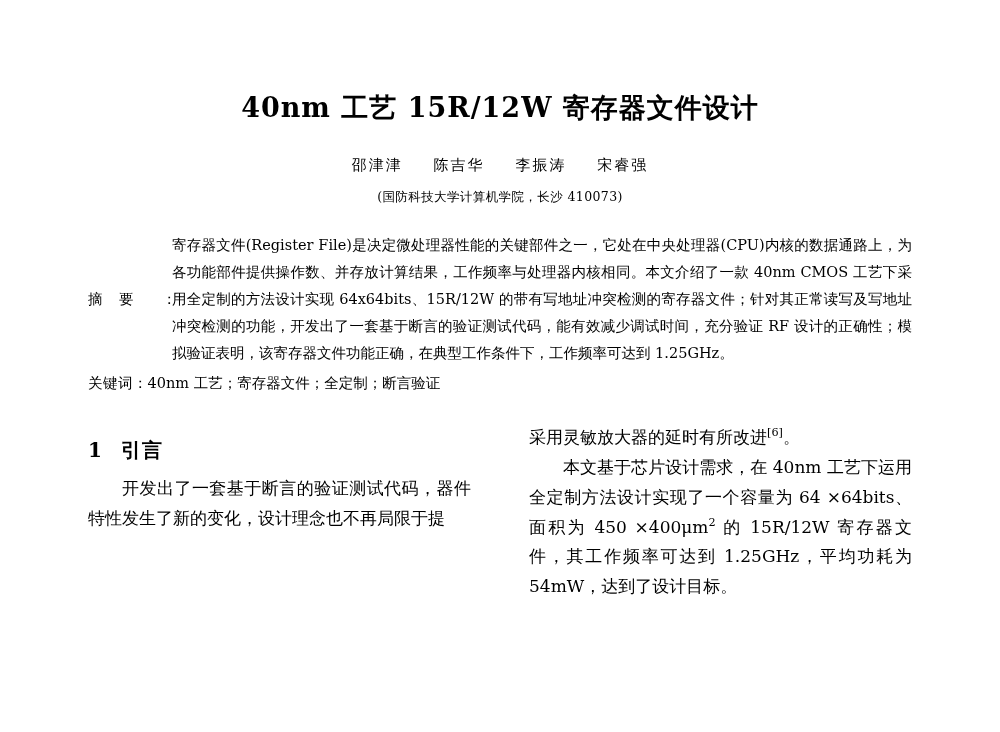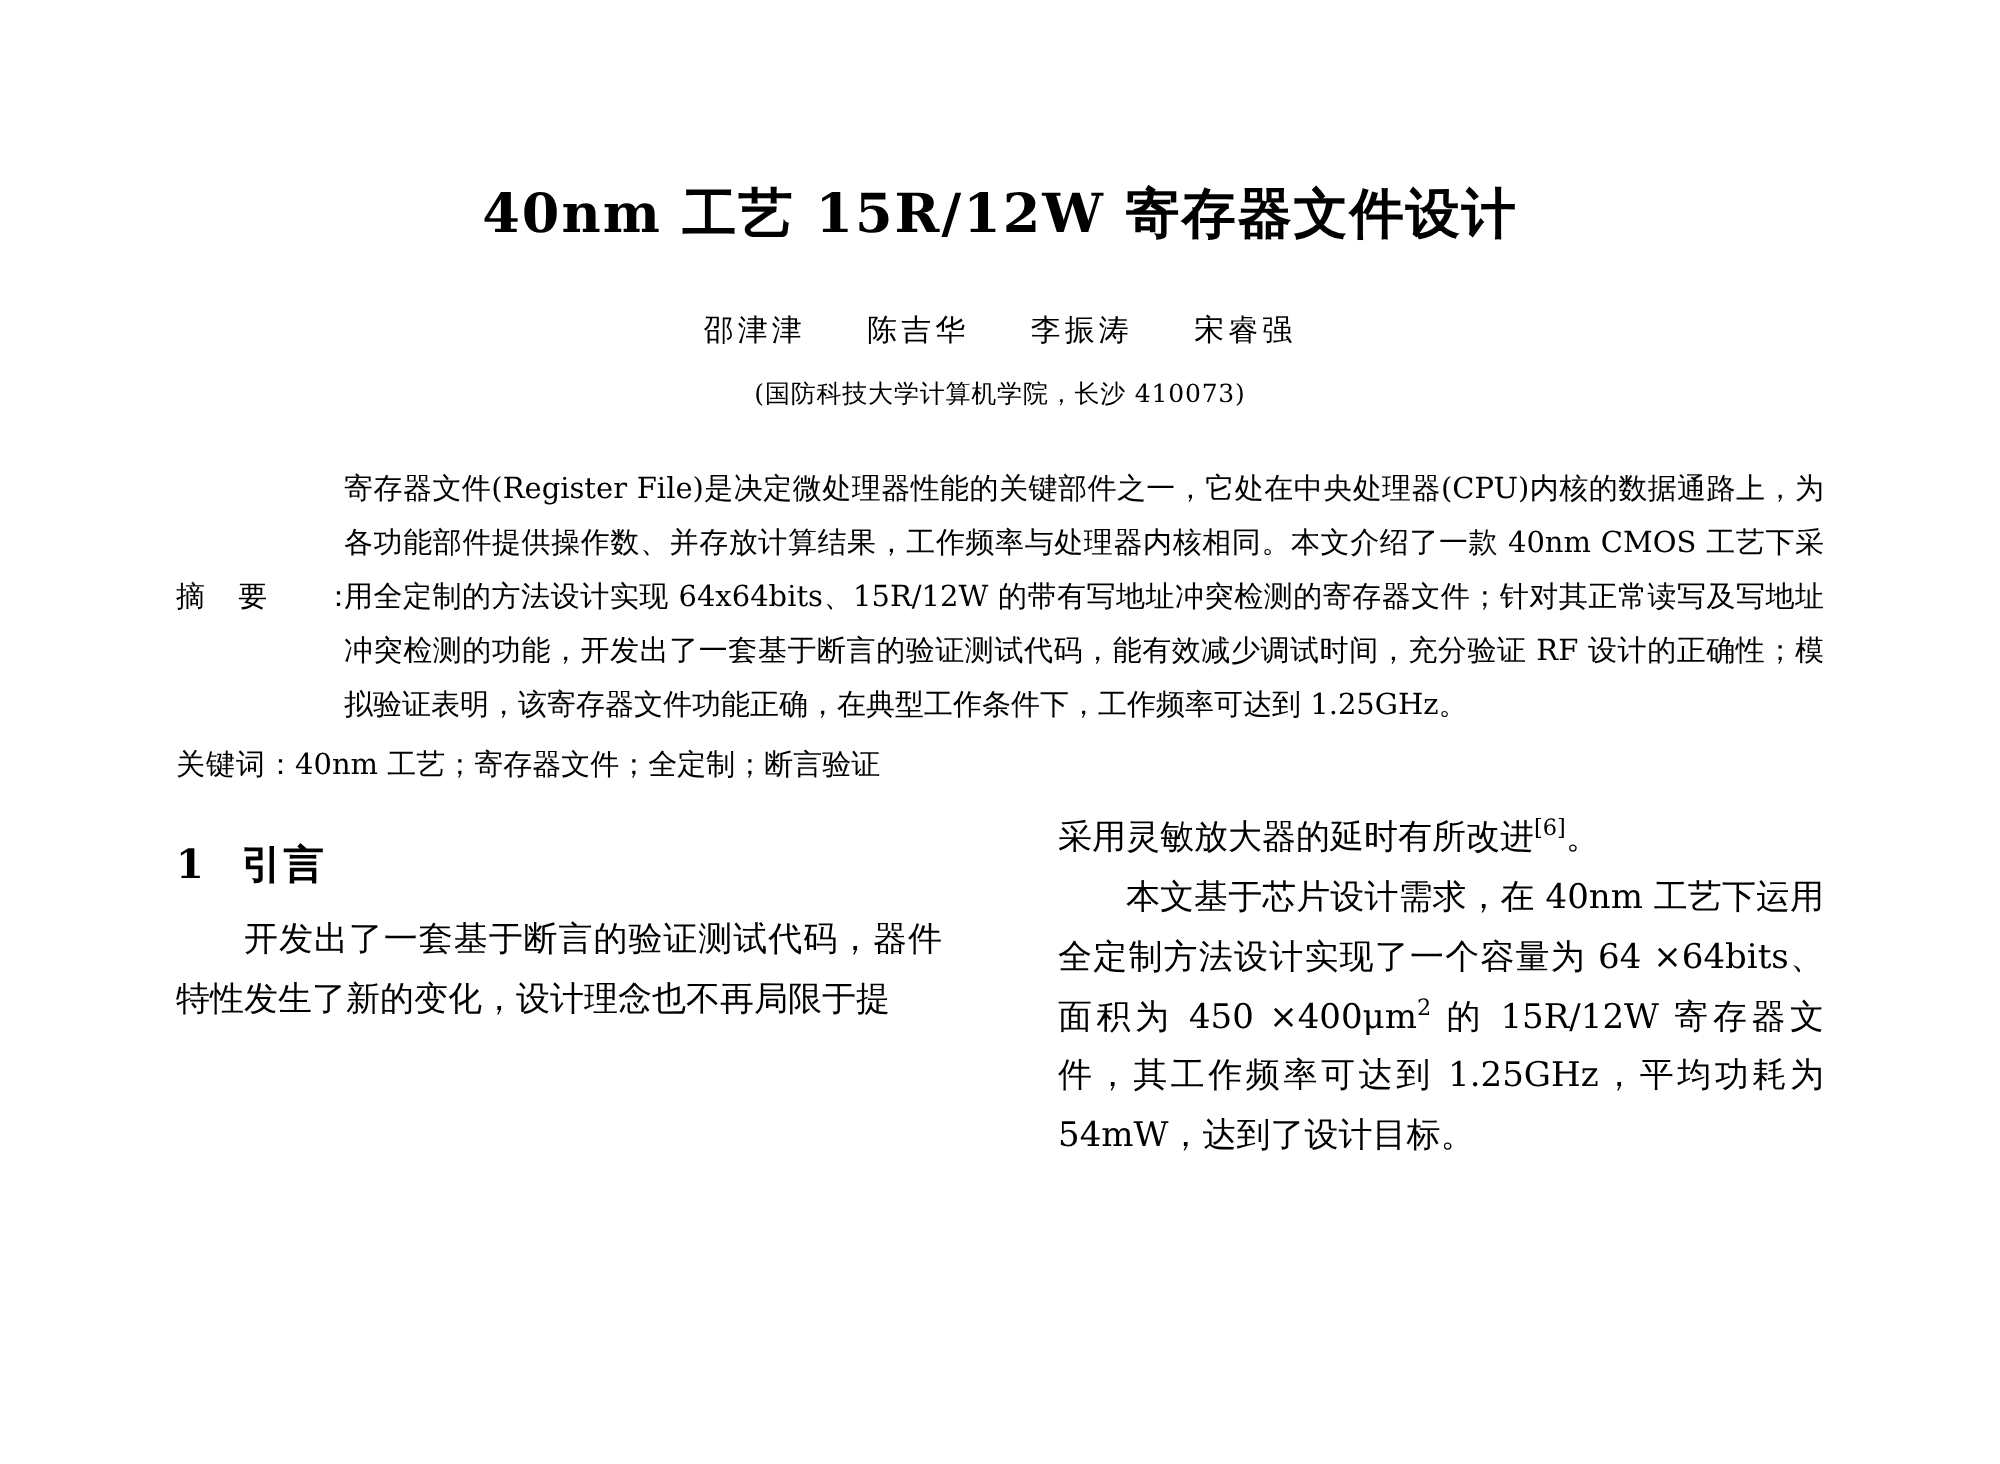--- a/index.html
+++ b/index.html
@@ -74,21 +74,21 @@
   }
   .keywords-row {
     margin-top: 4px;
     font-size: 14.5px;
     line-height: 1.85;
   }
   .keywords-label {
     letter-spacing: 0.5px;
   }
   .columns {
-    margin-top: 8px;
+    margin-top: 26px;
     display: flex;
     gap: 58px;
   }
   .col {
     flex: 1 1 0;
     min-width: 0;
   }
   .section-head {
     font-size: 20px;
     font-weight: bold;

